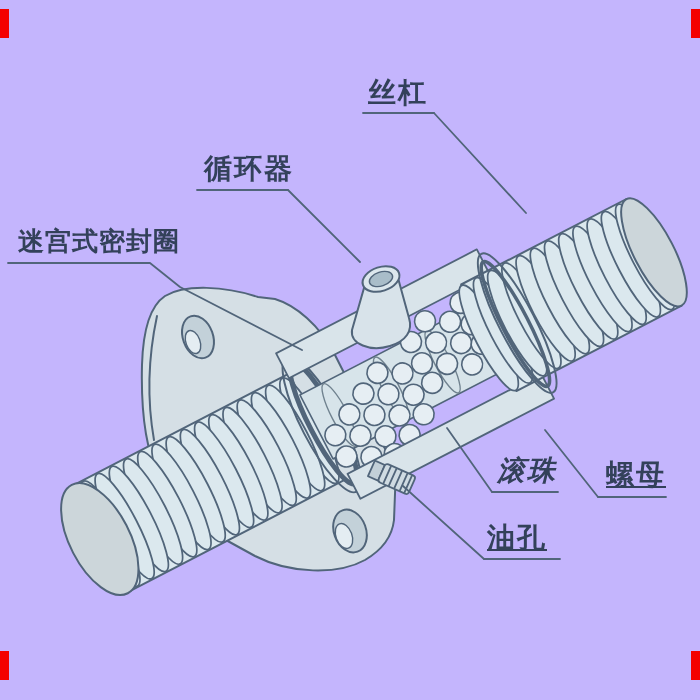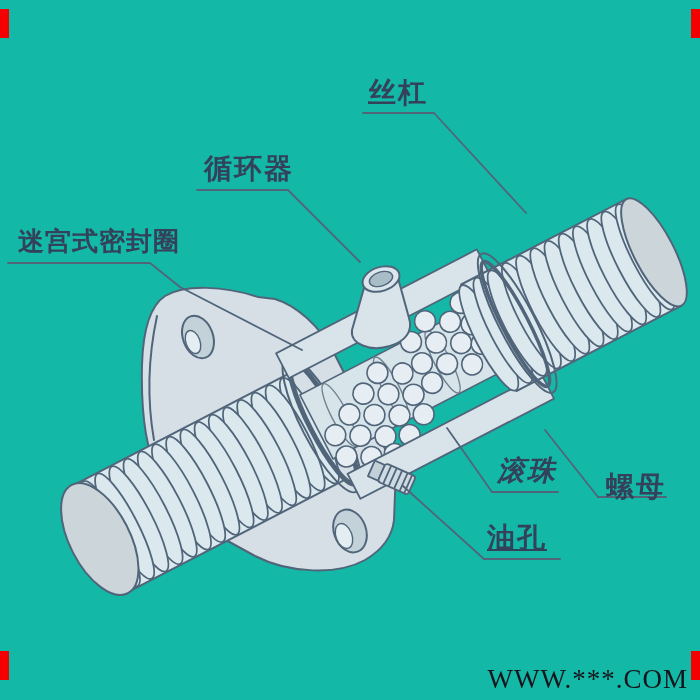--- a/index.html
+++ b/index.html
@@ -1,18 +1,18 @@
 <!DOCTYPE html>
 <html><head>
 <meta charset="utf-8">
 <style>
   html,body { margin:0; padding:0; }
   #stage {
     position:relative; width:700px; height:700px; overflow:hidden;
-    background:#14b8a6;
+    background:#c4b5fd;
     font-family:"DejaVu Sans","Liberation Sans",sans-serif;
   }
   svg { position:absolute; left:0; top:0; }
   .label {
     position:absolute;
     font-weight:bold;
     color:#33415a;
     font-size:28px;
     letter-spacing:2px;
     white-space:nowrap;
@@ -201,24 +201,23 @@
   </svg>
 
   <div class="label" style="left:368px; top:78px;">丝杠</div>
 
   <div class="label small" style="left:18px; top:227px;">迷宫式密封圈</div>
 
   <div class="label" style="left:204px; top:154px;">循环器</div>
 
   <div class="label" style="left:497px; top:456px;font-style:italic;">滚珠</div>
 
-  <div class="label" style="left:606px; top:472px;">螺母</div>
+  <div class="label" style="left:606px; top:460px;text-decoration:underline;">螺母</div>
 
   <div class="label" style="left:487px; top:523px;text-decoration:underline;">油孔</div>
 
-  <div class="watermark">WWW.***.COM</div>
 
   <div class="corner-mark tl"></div>
   <div class="corner-mark tr"></div>
   <div class="corner-mark bl"></div>
   <div class="corner-mark br"></div>
 
 </div>
 
 </body></html>

